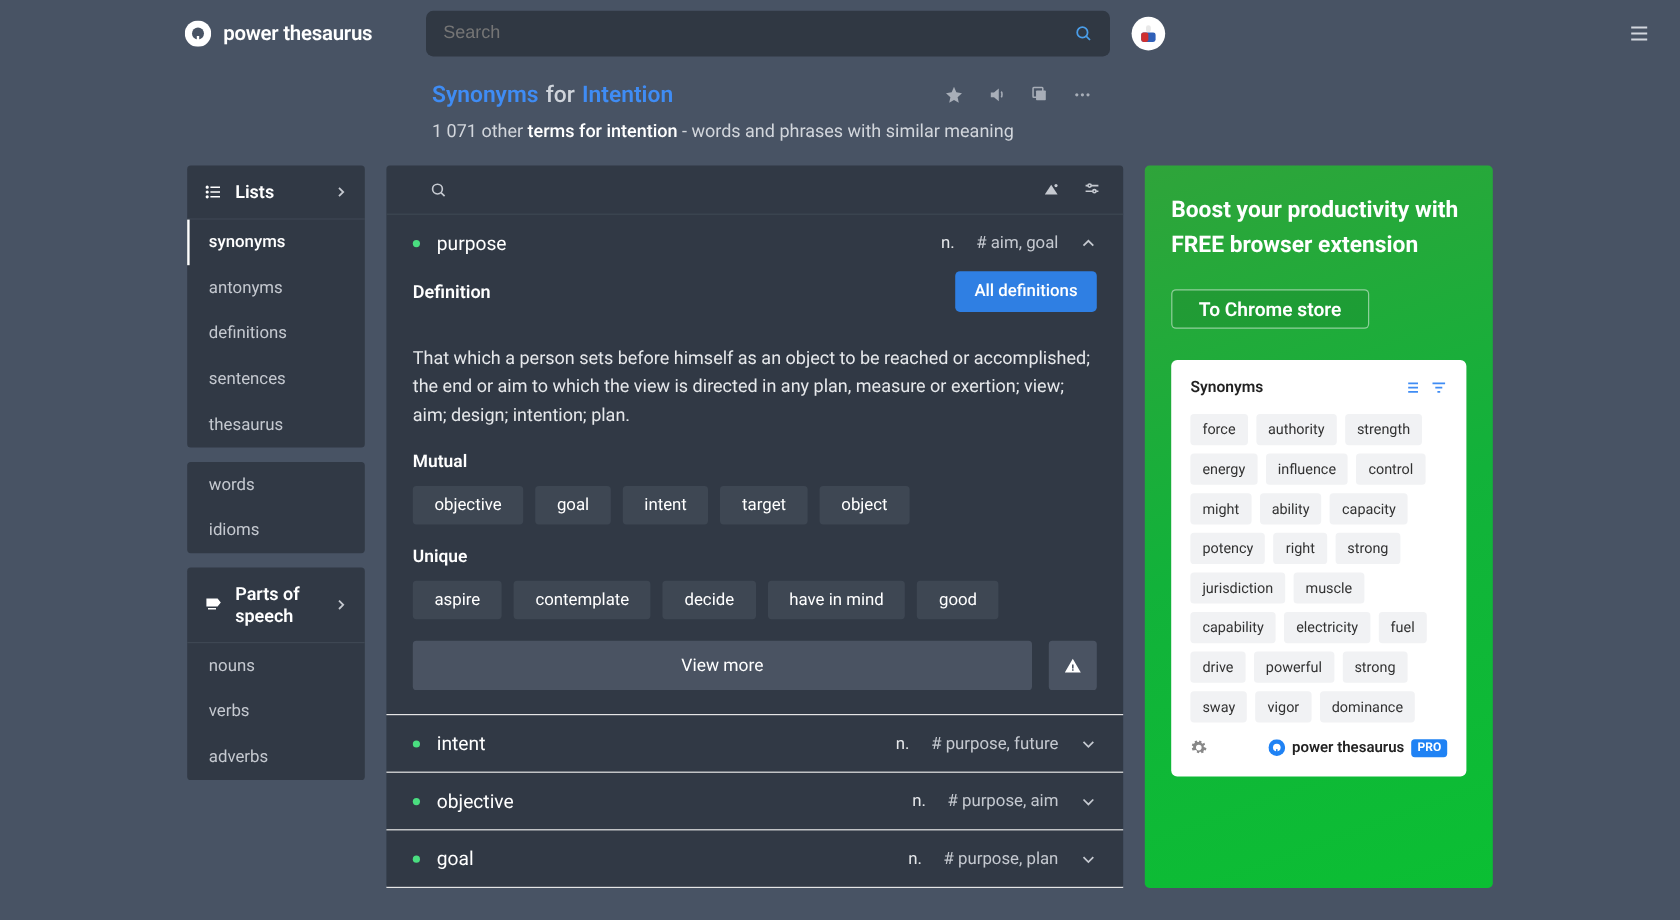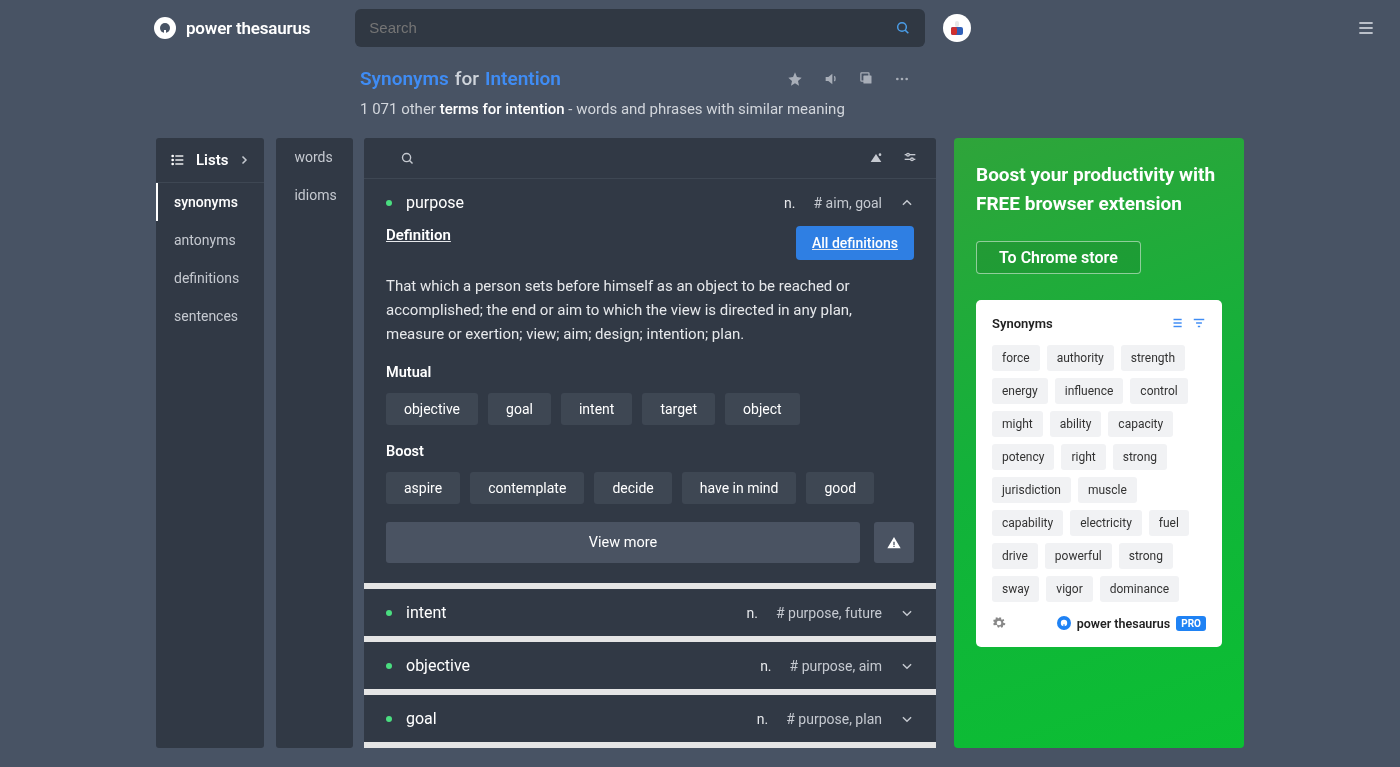--- a/index.html
+++ b/index.html
@@ -23,44 +23,44 @@
 .title-line .word { color: #3f8cf4; }
 .title-actions { margin-left: 220px; display: inline-flex; gap: 20px; color: #a8aeb8; }
 .title-actions .icon { cursor:pointer; }
 .subtitle { margin-top: 10px; font-size: 15px; color: #d2d6dc; }
 .subtitle b { color: #fff; font-weight: 500; }
 
 
 .columns { display: flex; gap: 18px; padding-left: 156px; padding-right: 156px; margin-top: 8px; }
 
 
-.sidebar { width: 190px; display: flex; flex-direction: row; gap: 12px; }
+.sidebar { width: 148px; display: flex; flex-direction: column; gap: 12px; }
 .panel { background: #313945; border-radius: 3px; }
 .panel-head { display: flex; align-items: center; gap: 10px; padding: 13px 14px; color: #fff; font-weight: 600; font-size: 15px; border-bottom: 1px solid #3e4753; }
 .panel-head .chev { margin-left: auto; color: #c5c9d0; }
 .panel-list div { padding: 11px 16px; font-size: 14px; color: #c5c9d0; cursor: pointer; border-left: 2px solid transparent; }
 .panel-list div.active { color: #fff; border-left: 2px solid #fff; font-weight: 500; }
 
 
 .main { flex: 1; background: #313945; border-radius: 3px; }
 .main-toolbar { display: flex; align-items: center; padding: 12px 18px; border-bottom: 1px solid #3e4753; }
 .main-toolbar .spacer { flex: 1; }
 .main-toolbar .icon { color: #c5c9d0; margin-left: 18px; }
 
-.result-row { padding: 14px 22px; border-bottom: 6px solid #e5e5e5; }
+.result-row { padding: 14px 22px; border-bottom: 1px solid #e5e5e5; }
 .result-head { display: flex; align-items: center; gap: 14px; }
 .dot { width: 6px; height: 6px; border-radius: 50%; background: #4ade80; }
 .result-word { font-size: 16px; color: #fff; }
 .result-head .rhs { margin-left: auto; display: flex; align-items: center; gap: 18px; font-size: 14px; color: #c5c9d0; }
 .pos { color: #e6e8eb; }
 .tags { color: #c5c9d0; }
 .chev2 { color: #c5c9d0; }
 
 .result-body { padding: 14px 0 6px 0; }
-.def-head { display: flex; margin-bottom: 14px; padding-left: 0px; text-decoration: underline;}
+.def-head { display: flex; align-items: center; margin-bottom: 26px; padding-left: 0px;}
 .def-label { font-weight: 600; color: #fff; font-size: 15px; }
 .all-def { margin-left: auto; background: #2f7fe3; color: #fff; padding: 9px 16px; border-radius: 4px; font-size: 14px; font-weight: 500; }
 .def-text { font-size: 15px; color: #e6e8eb; line-height: 1.6; padding-left:0px; padding-right:4px;}
 .section-label { font-weight: 600; margin-top: 18px; margin-bottom: 12px; font-size: 14.5px; color: #fff; }
 .chips { display: flex; gap: 10px; flex-wrap: wrap; }
 .chip { background: #3e4753; color: #fff; padding: 8px 18px; border-radius: 3px; font-size: 14px; }
 .view-more-row { display: flex; gap: 14px; margin-top: 18px; border-radius: 10px; }
 .view-more { flex: 1; background: #4a5362; color: #fff; padding: 12px 0; text-align: center; border-radius: 3px; font-size: 14.5px; }
 .warn-btn { width: 40px; background: #4a5362; border-radius: 3px; display:flex; align-items:center; justify-content:center; color:#fff; }
 
@@ -178,20 +178,21 @@
             <svg width="12" height="12" viewBox="0 0 24 24" fill="none" stroke="currentColor" stroke-width="3">
               <polyline points="9 5 16 12 9 19"></polyline>
             </svg>
           </span>
       </div>
       <div class="panel-list" id="lists-items">
           <div class="active">synonyms</div>
           <div>antonyms</div>
           <div>definitions</div>
           <div>sentences</div>
+          <div>thesaurus</div>
         </div>
     </div>
 
     <div class="panel">
       <div class="panel-list" id="filter-items">
           <div>words</div>
           <div>idioms</div>
         </div>
     </div>
 
@@ -263,21 +264,21 @@
         </div>
         <div class="def-text">That which a person sets before himself as an object to be reached or accomplished; the end or aim to which the view is directed in any plan, measure or exertion; view; aim; design; intention; plan.</div>
         <div class="section-label">Mutual</div>
         <div class="chips" id="mutual-chips">
             <span class="chip">objective</span>
             <span class="chip">goal</span>
             <span class="chip">intent</span>
             <span class="chip">target</span>
             <span class="chip">object</span>
           </div>
-        <div class="section-label">Boost</div>
+        <div class="section-label">Unique</div>
         <div class="chips" id="unique-chips">
             <span class="chip">aspire</span>
             <span class="chip">contemplate</span>
             <span class="chip">decide</span>
             <span class="chip">have in mind</span>
             <span class="chip">good</span>
           </div>
         <div class="view-more-row">
           <div class="view-more">View more</div>
           <div class="warn-btn">

